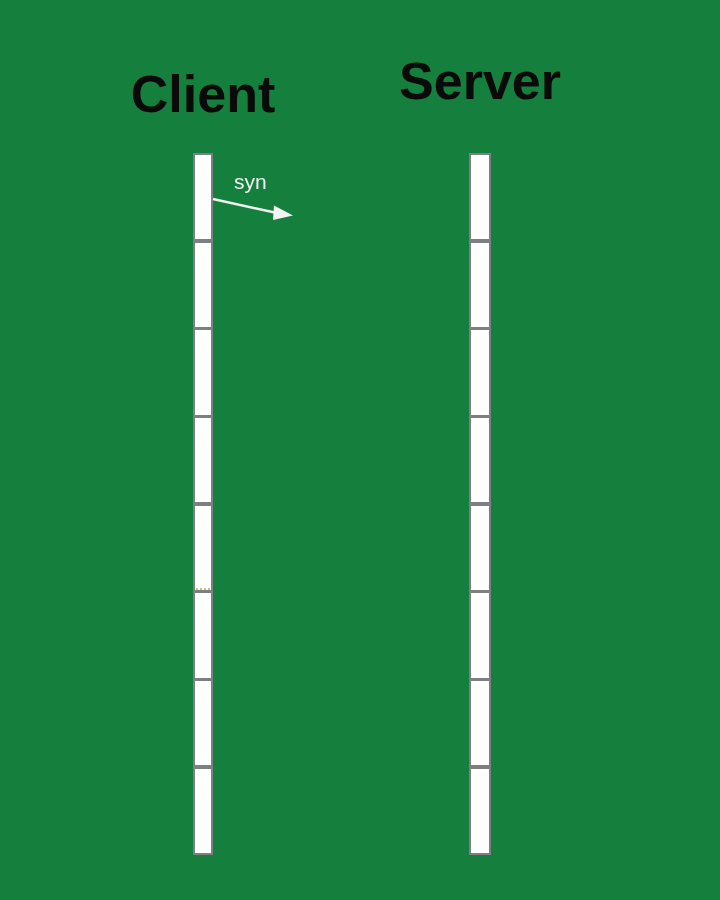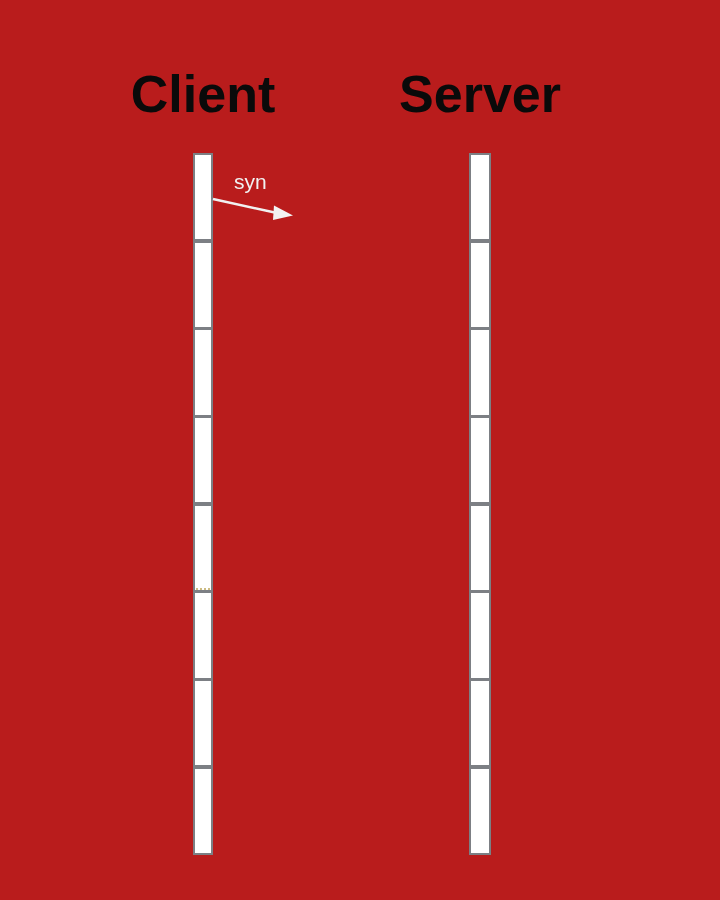--- a/index.html
+++ b/index.html
@@ -5,21 +5,21 @@
   html, body {
     margin: 0;
     padding: 0;
     background: #ffffff;
     font-family: "Liberation Sans", sans-serif;
   }
   .canvas {
     position: relative;
     width: 720px;
     height: 900px;
-    background: #b91c1c;
+    background: #15803d;
     overflow: hidden;
   }
   .actor-title {
     position: absolute;
     transform: translateX(-50%);
     font-weight: bold;
     font-size: 52px;
     line-height: 1;
     color: #0a0a0a;
     letter-spacing: 0px;
@@ -63,21 +63,21 @@
     overflow: visible;
   }
 </style>
 </head>
 <body>
 
 <div class="canvas">
 
   <div class="actor-title" id="title-client" style="left: 203px; top: 68px; color: rgb(10, 10, 10);">Client</div>
 
-  <div class="actor-title" id="title-server" style="left: 480px; top: 68px; color: rgb(10, 10, 10);">Server</div>
+  <div class="actor-title" id="title-server" style="left: 480px; top: 55px; color: rgb(10, 10, 10);">Server</div>
 
   <div class="lifeline" id="lifeline-client" style="left: 193px; top: 153px; width: 20px; height: 702px;">
       <div class="lifeline-segment" style="border-color: rgb(124, 127, 132);"></div>
       <div class="lifeline-segment" style="border-color: rgb(124, 127, 132);"></div>
       <div class="lifeline-segment" style="border-color: rgb(124, 127, 132);"></div>
       <div class="lifeline-segment" style="border-color: rgb(124, 127, 132);"></div>
       <div class="lifeline-segment" style="border-color: rgb(124, 127, 132);">
         <div class="segment-dots"></div>
       </div>
       <div class="lifeline-segment" style="border-color: rgb(124, 127, 132);"></div>

